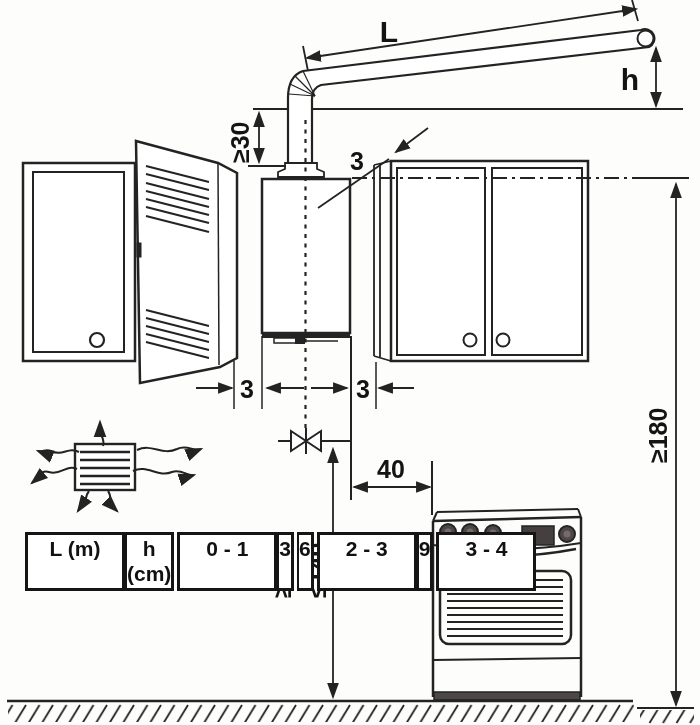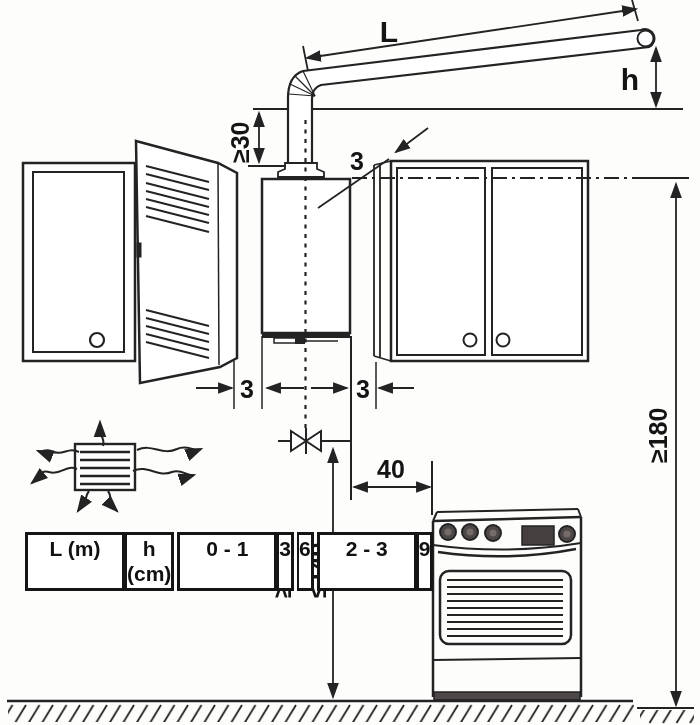--- a/index.html
+++ b/index.html
@@ -235,16 +235,17 @@
     <div class="t-cell c2">3</div>
   </div>
   <div class="t-row">
     <div class="t-cell c2">6</div>
   </div>
   <div class="t-row">
     <div class="t-cell c1">2 - 3</div>
     <div class="t-cell c2">9</div>
   </div>
   <div class="t-row">
+    <div class="t-cell c1">3 - 4</div>
   </div>
 </div>
 
 </div>
 
 </body></html>

